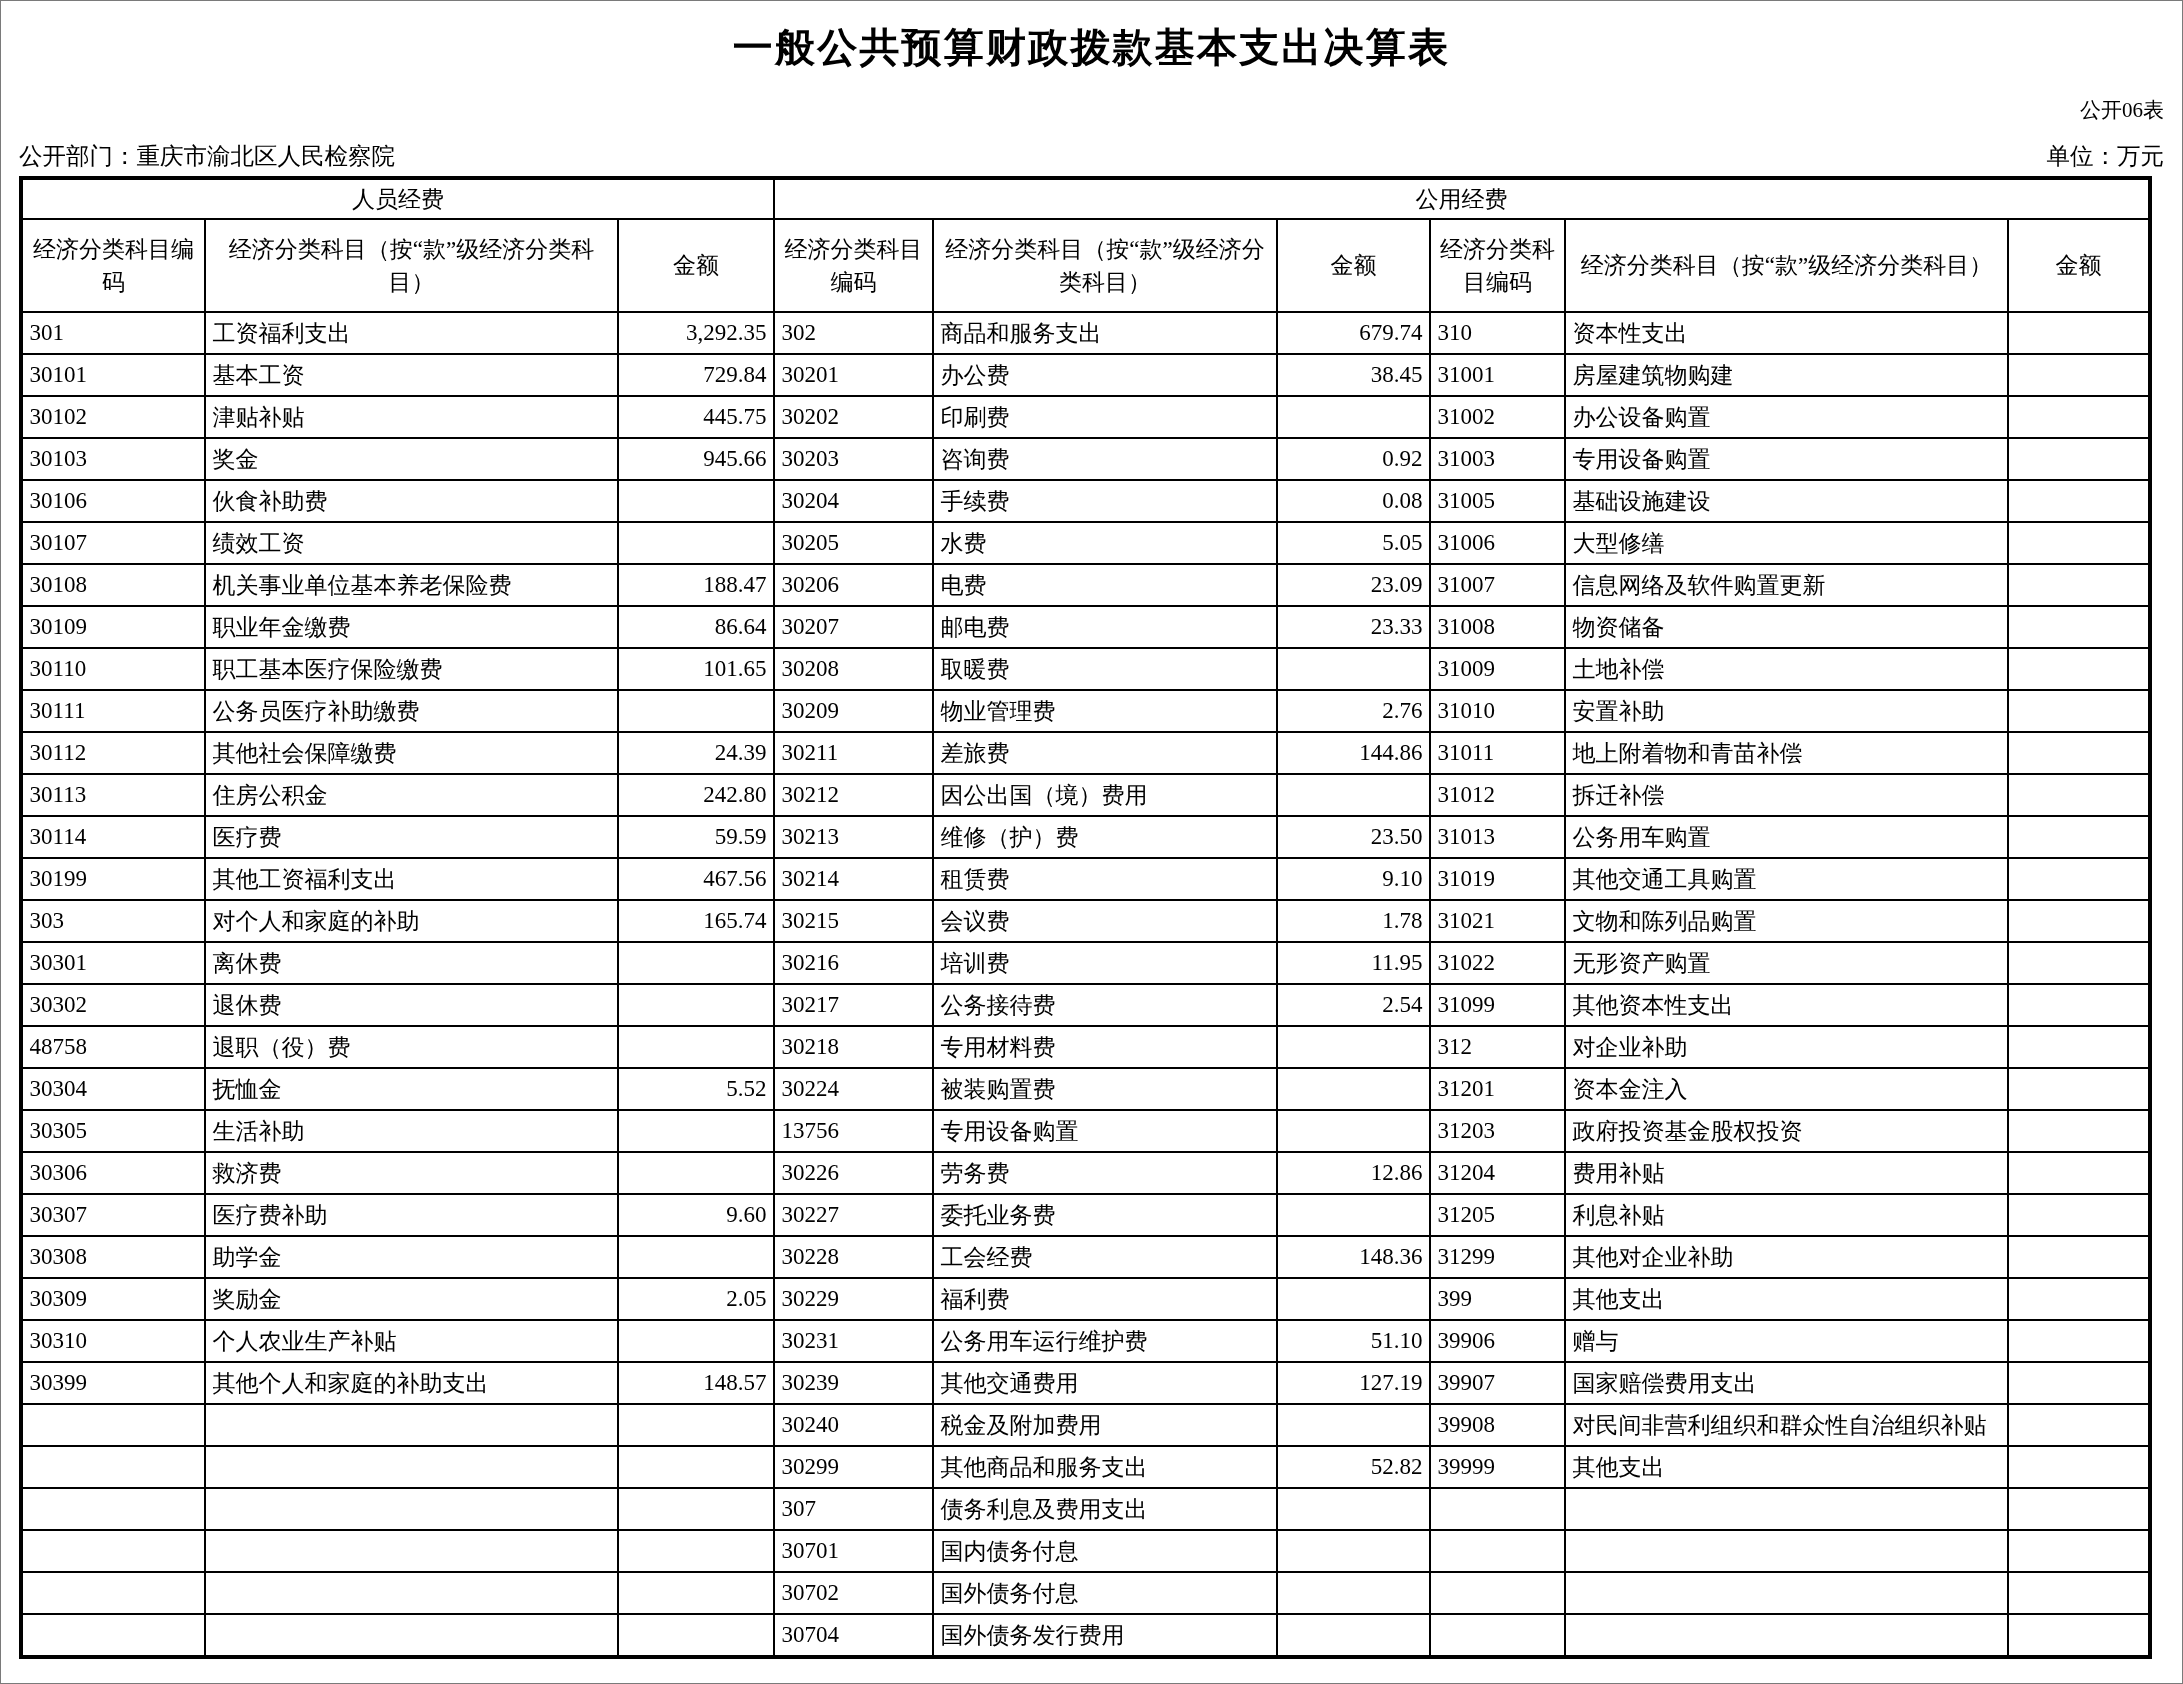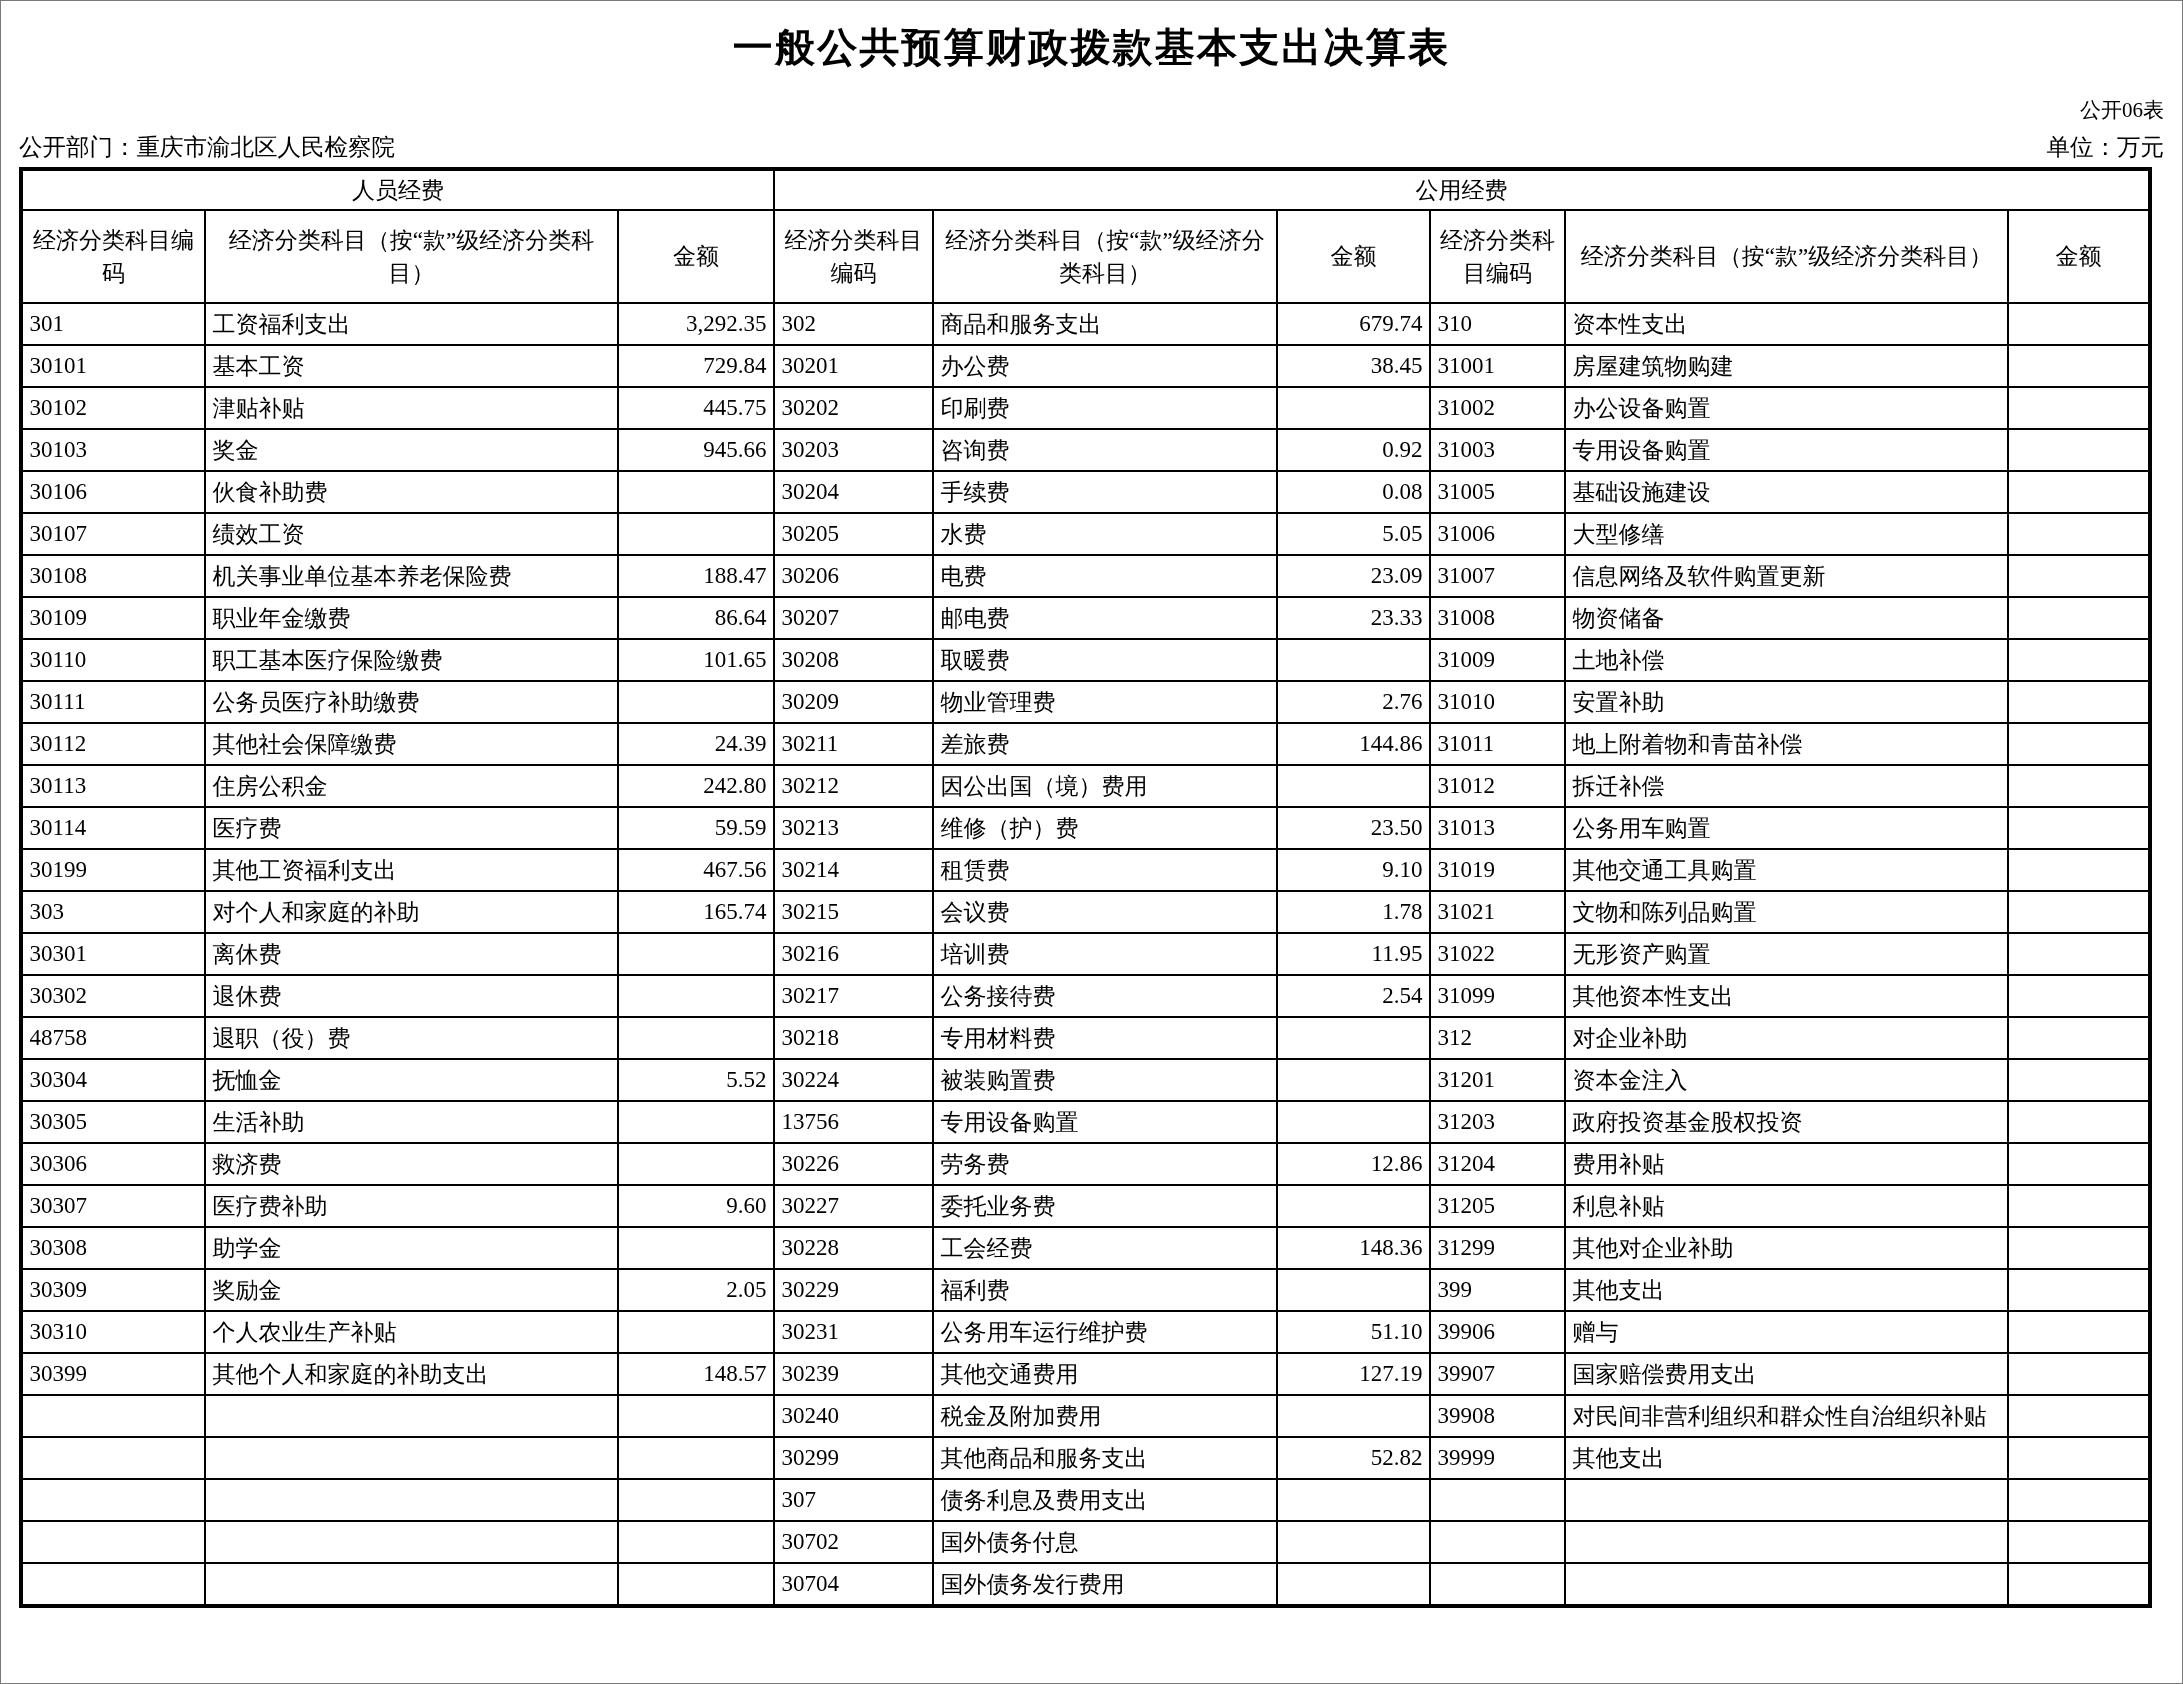--- a/index.html
+++ b/index.html
@@ -22,21 +22,21 @@
   }
   .form-no {
     text-align:right;
     font-size:21px;
     margin-top:21px;
   }
   .meta-row {
     display:flex;
     justify-content:space-between;
     font-size:23.5px;
-    margin-top:7px;
+    margin-top:16px;
     margin-bottom:4.4px;
   }
   table.budget {
     border-collapse:collapse;
     table-layout:fixed;
     width:2127px;
     border:4.4px solid #000;
   }
   table.budget th, table.budget td {
     border:2.2px solid #000;
@@ -413,20 +413,31 @@
           <td class="name cat">债务利息及费用支出</td>
           <td class="amount"></td>
           <td class="code"></td>
           <td class="name"></td>
           <td class="amount"></td>
         </tr>
         <tr class="data-row">
           <td class="code"></td>
           <td class="name"></td>
           <td class="amount"></td>
+          <td class="code">30701</td>
+          <td class="name">国内债务付息</td>
+          <td class="amount"></td>
+          <td class="code"></td>
+          <td class="name"></td>
+          <td class="amount"></td>
+        </tr>
+        <tr class="data-row">
+          <td class="code"></td>
+          <td class="name"></td>
+          <td class="amount"></td>
           <td class="code">30702</td>
           <td class="name">国外债务付息</td>
           <td class="amount"></td>
           <td class="code"></td>
           <td class="name"></td>
           <td class="amount"></td>
         </tr>
         <tr class="data-row">
           <td class="code"></td>
           <td class="name"></td>

